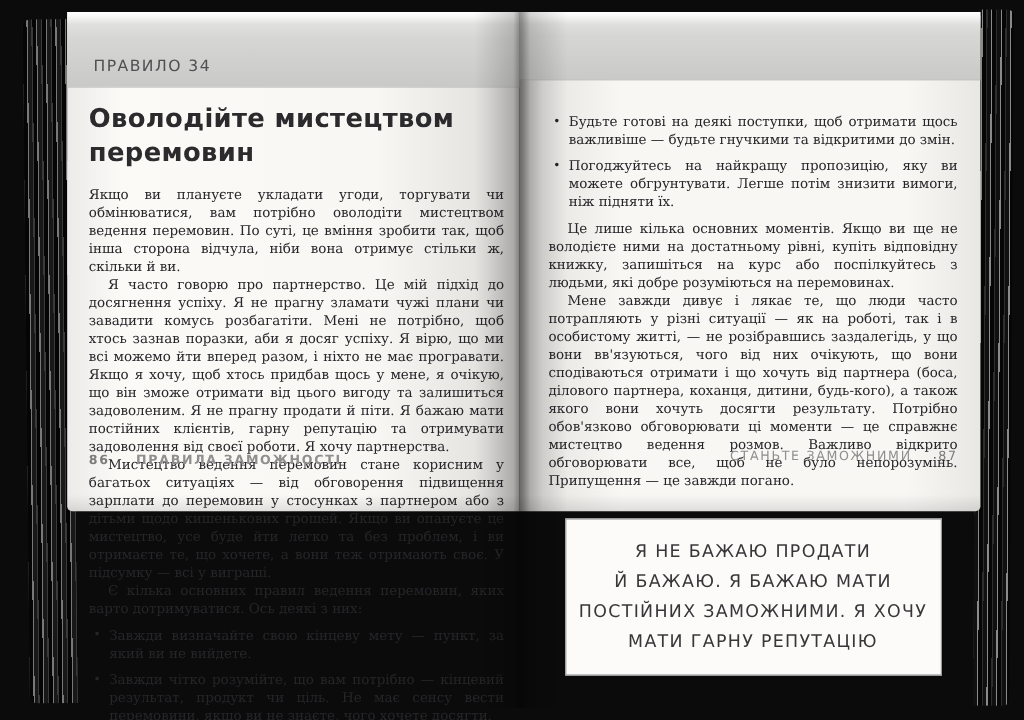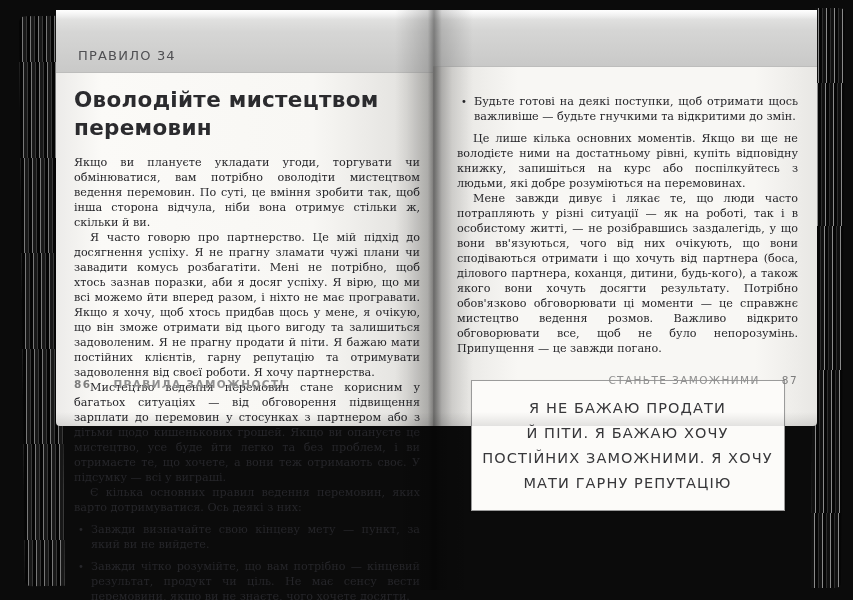--- a/index.html
+++ b/index.html
@@ -126,27 +126,28 @@
   </div>
 
   <div class="page page-right">
     <div class="band" style="height:56px;">
       <div class="band-highlight"></div>
     </div>
     <div class="content-right">
       <div class="bodytext">
         <ul class="bullets" style="margin-top:10px;">
           <li><span class="marker">•</span><span>Будьте готові на деякі поступки, щоб отримати щось важливіше — будьте гнучкими та відкритими до змін.</span></li>
+          <li><span class="marker">•</span><span>Погоджуйтесь на найкращу пропозицію, яку ви можете обгрунтувати. Легше потім знизити вимоги, ніж підняти їх.</span></li>
         </ul>
         <p class="indent">Це лише кілька основних моментів. Якщо ви ще не володієте ними на достатньому рівні, купіть відповідну книжку, запишіться на курс або поспілкуйтесь з людьми, які добре розуміються на перемовинах.</p>
         <p class="indent">Мене завжди дивує і лякає те, що люди часто потрапляють у різні ситуації — як на роботі, так і в особистому житті, — не розібравшись заздалегідь, у що вони вв'язуються, чого від них очікують, що вони сподіваються отримати і що хочуть від партнера (боса, ділового партнера, коханця, дитини, будь-кого), а також якого вони хочуть досягти результату. Потрібно обов'язково обговорювати ці моменти — це справжнє мистецтво ведення розмов. Важливо відкрито обговорювати все, щоб не було непорозумінь. Припущення — це завжди погано.</p>
       </div>
       <div class="quote-box">
         <div class="quote-line">Я НЕ БАЖАЮ ПРОДАТИ</div>
-        <div class="quote-line">Й ПІТИ. Я БАЖАЮ ХОЧУ</div>
+        <div class="quote-line">Й БАЖАЮ. Я БАЖАЮ МАТИ</div>
         <div class="quote-line">ПОСТІЙНИХ ЗАМОЖНИМИ. Я ХОЧУ</div>
         <div class="quote-line">МАТИ ГАРНУ РЕПУТАЦІЮ</div>
       </div>
     </div>
     <div class="footer footer-right">
       <span>СТАНЬТЕ ЗАМОЖНИМИ</span><span class="pnum">87</span>
     </div>
   </div>
 
   <div class="gutter-shadow"></div>

